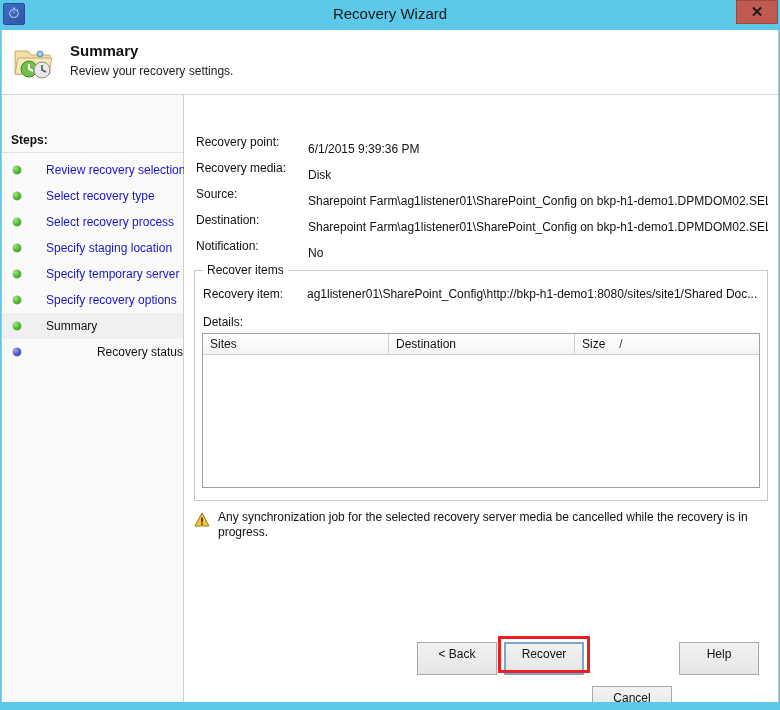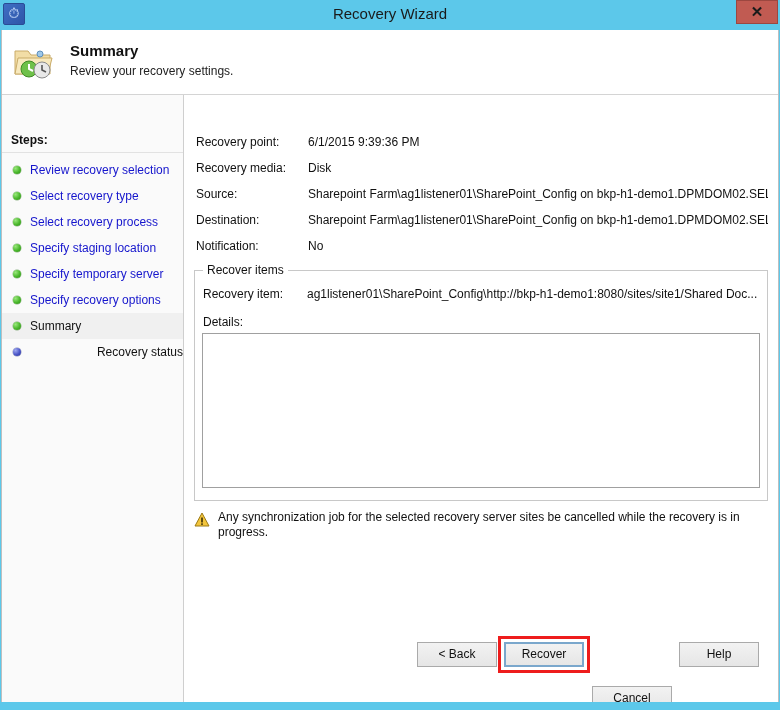--- a/index.html
+++ b/index.html
@@ -132,21 +132,21 @@
   }
   #steps-list {
     position: absolute;
     left: 0; top: 62px;
     width: 181px;
   }
   .step {
     position: relative;
     height: 26px;
     line-height: 26px;
-    padding-left: 28px;
+    padding-left: 44px;
     font-size: 12px;
     color: #1515cc;
     cursor: pointer;
     white-space: nowrap;
   }
   .step .bullet {
     position: absolute;
     left: 11px; top: 9px;
     width: 8px; height: 8px;
     border-radius: 50%;
@@ -186,21 +186,21 @@
     font-size: 12px;
     color: #111111;
   }
   .srow .lbl {
     position: absolute;
     left: 0; top: 0;
     width: 108px;
   }
   .srow .val {
     position: absolute;
-    left: 112px; top: 0;
+    left: 112px; top: 7px;
     width: 460px;
     white-space: nowrap;
     overflow: hidden;
   }
 
   
   #recovery-items-group {
     position: absolute;
     left: 10px; top: 175px;
     width: 574px; height: 231px;
@@ -302,21 +302,21 @@
 
   
   #footer {
     position: absolute;
     left: 182px; top: 596px;
     width: 594px; height: 76px;
   }
   .btn {
     position: absolute;
     top: 16px;
-    width: 80px; height: 25px;
+    width: 80px; height: 33px;
     background: linear-gradient(to bottom, #f2f2f2 0%, #e6e6e6 100%);
     border: 1px solid #aaaaaa;
     box-sizing: border-box;
     font-family: "Liberation Sans", sans-serif;
     font-size: 12px;
     color: #111111;
     text-align: center;
     line-height: 23px;
     cursor: pointer;
   }
@@ -417,33 +417,44 @@
         <div id="recovery-items-legend">Recover items</div>
 
         <div id="recovery-item-row">
           <span class="lbl">Recovery item:</span>
           <span class="val">ag1listener01\SharePoint_Config\http://bkp-h1-demo1:8080/sites/site1/Shared Doc...</span>
         </div>
 
         <div id="details-label">Details:</div>
 
         <div id="details-table">
+          <div id="details-header">
+            <div class="th c1">
+              <span>Sites</span>
+            </div>
+            <div class="th c2">
+              <span>Destination</span>
+            </div>
+            <div class="th c3">
+              <span>Size</span><span class="sortmark">/</span>
+            </div>
+          </div>
           <div id="details-body"></div>
         </div>
       </div>
 
       <div id="warning">
         <div id="warning-icon">
           <svg width="16" height="15" viewBox="0 0 16 15" xmlns="http://www.w3.org/2000/svg">
             <path d="M8 1 L15 14 L1 14 Z" fill="#f3c53c" stroke="#9c7a14" stroke-width="1"></path>
             <rect x="7.2" y="5.5" width="1.6" height="5" fill="#3a2d06"></rect>
             <rect x="7.2" y="11.3" width="1.6" height="1.6" fill="#3a2d06"></rect>
           </svg>
         </div>
-        <div id="warning-text">Any synchronization job for the selected recovery server sites be cancelled while the recovery is in progress.</div>
+        <div id="warning-text">Any synchronization job for the selected recovery server media be cancelled while the recovery is in progress.</div>
       </div>
     </div>
 
     <div id="footer">
       <div class="btn" id="btn-back">&lt; Back</div>
       <div class="btn" id="btn-recover">Recover</div>
       <div class="btn" id="btn-cancel">Cancel</div>
       <div class="btn" id="btn-help">Help</div>
       <div id="recover-highlight"></div>
     </div>

